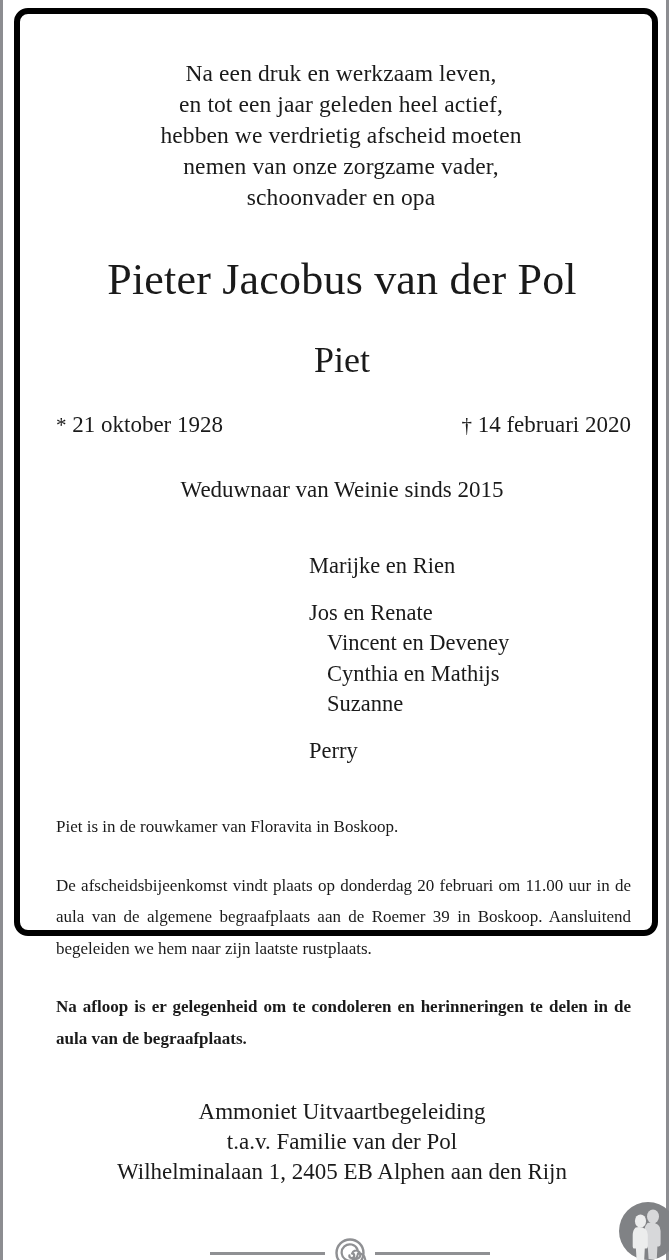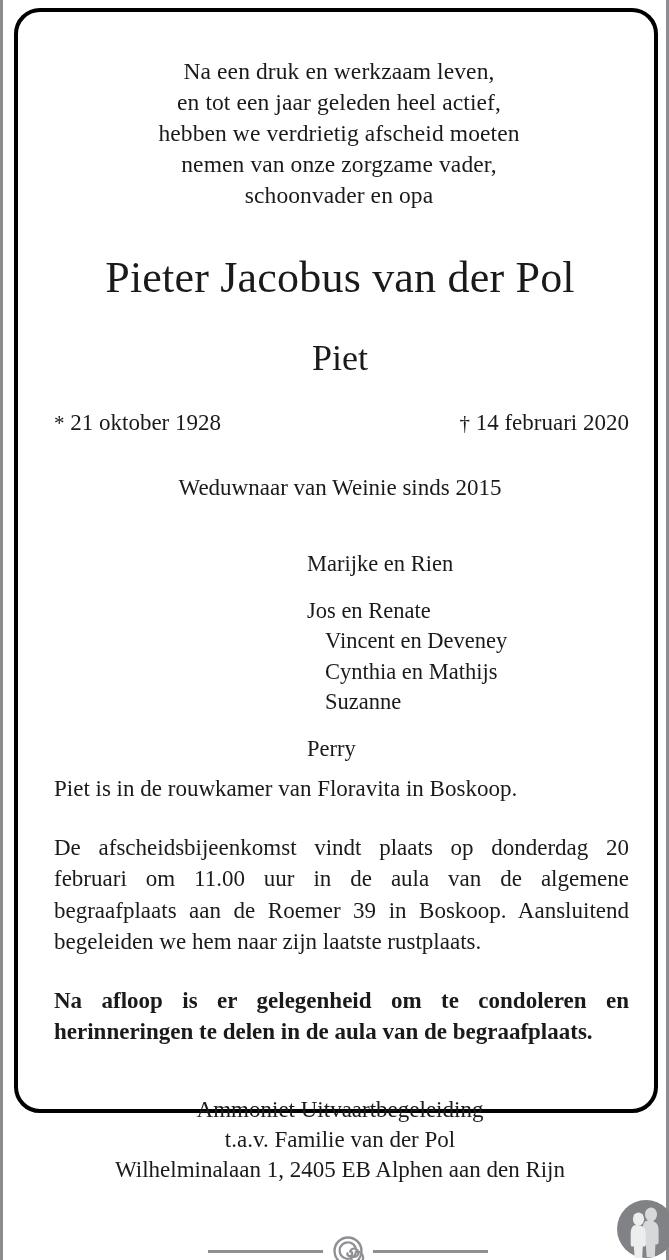--- a/index.html
+++ b/index.html
@@ -27,25 +27,25 @@
     border-right: 3px solid #8c8d91;
     background: #ffffff;
   }
 
   
   #notice-card {
     position: absolute;
     left: 11px;
     top: 8px;
     width: 644px;
-    height: 1105px;
+    height: 928px;
     box-sizing: border-box;
     background: #ffffff;
-    border: 4px solid #000000;
-    border-radius: 26px;
+    border: 6px solid #000000;
+    border-radius: 14px;
     overflow: visible;
   }
 
   #card-inner {
     position: absolute;
     left: 0; top: 0;
     width: 100%;
     height: 100%;
   }
 
@@ -131,23 +131,23 @@
   .family .child { white-space: nowrap; }
   .family .gchild {
     white-space: nowrap;
     padding-left: 18px;
   }
 
   
   .body-block {
     position: absolute;
     left: 36px;
-    top: 761px;
+    top: 797px;
     width: 575px;
-    font-size: 23px;
+    font-size: 17px;
     line-height: 31.5px;
   }
   .body-block p {
     margin: 0 0 27px 0;
     text-align: justify;
     text-justify: inter-word;
   }
   .body-block p:last-child { margin-bottom: 0; font-weight: bold; }
   .body-block p.nojust { text-align: left; }
 

